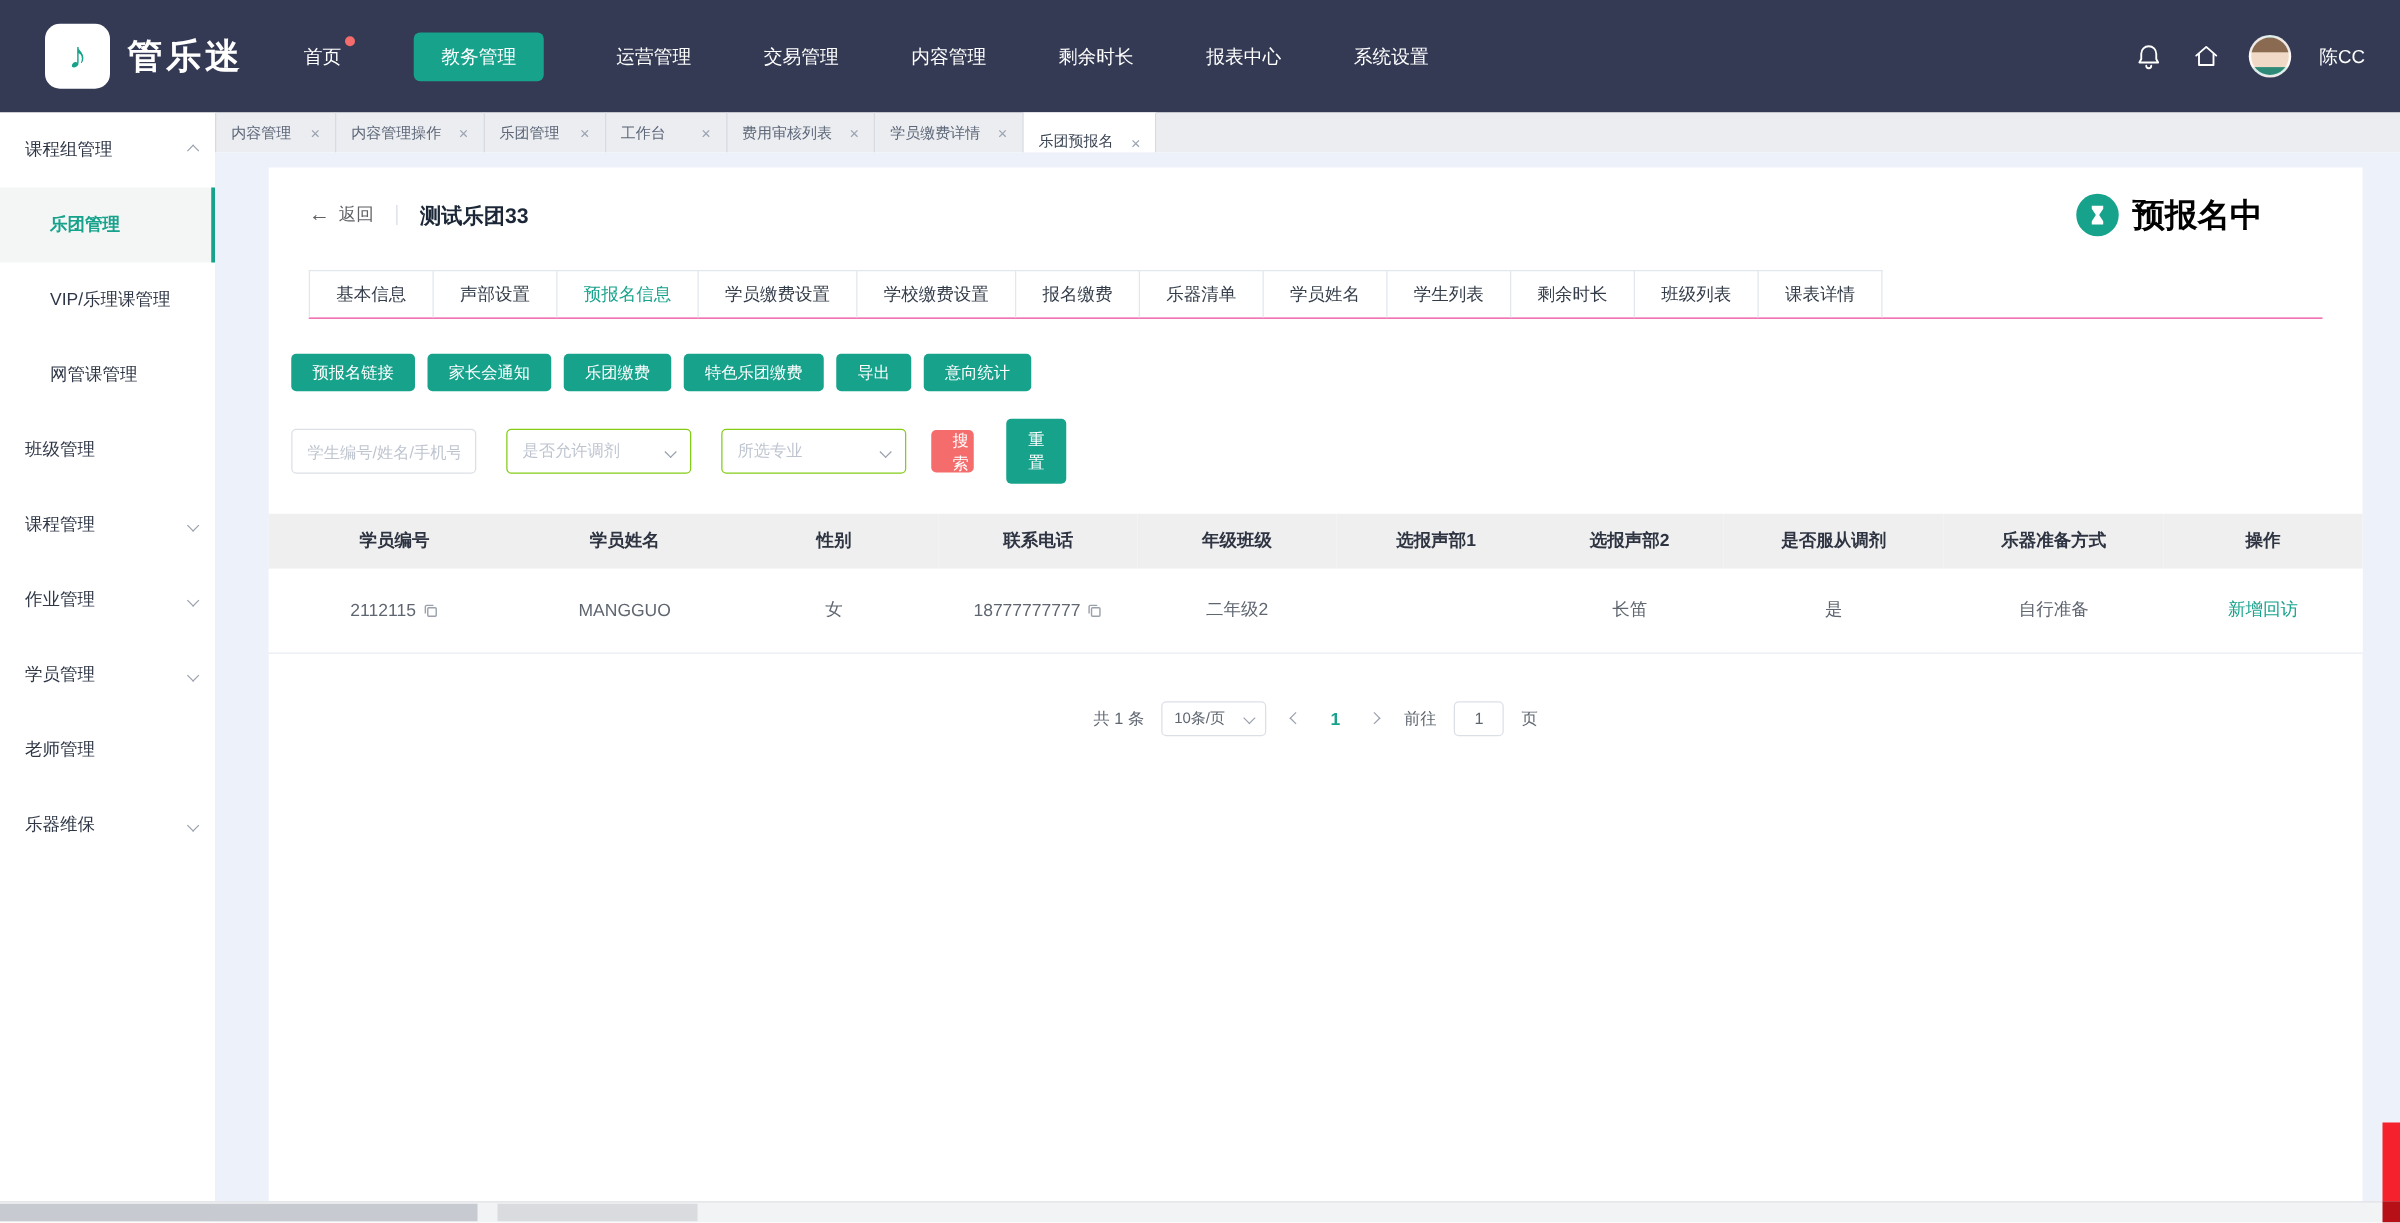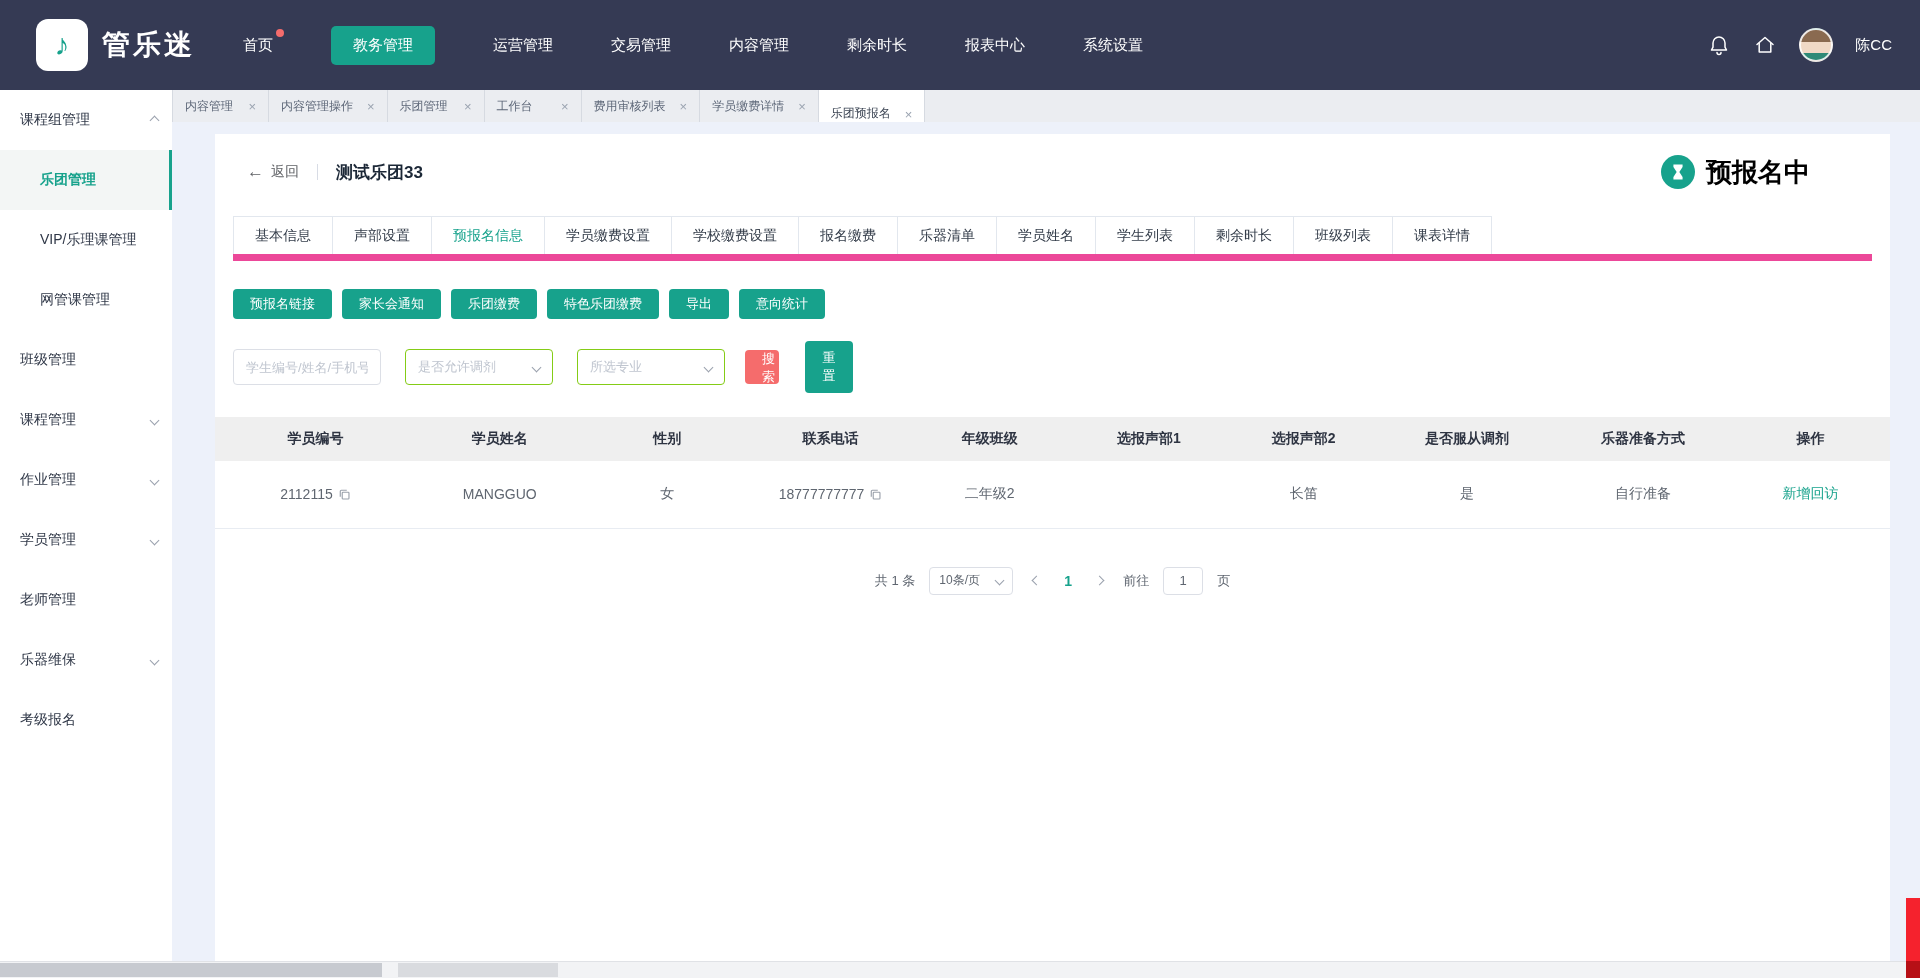--- a/index.html
+++ b/index.html
@@ -61,21 +61,21 @@
   .card-head { display:flex; align-items:center; height:40px; margin:18px 28px 0 32px; }
   .back { display:flex; align-items:center; gap:7px; color:#606266; font-size:14px; cursor:pointer; }
   .back .arrow { font-size:17px; }
   .vdiv { width:1px; height:16px; background:#d8dce5; margin:0 18px; }
   .page-title { font-size:17px; color:#1b2736; font-weight:bold; }
   .status { margin-left:auto; margin-right:52px; display:flex; align-items:center; gap:11px;
             color:#000000; font-size:26px; font-weight:bold; }
   .status-icon { width:34px; height:34px; border-radius:50%; background:#17a28c;
                  display:flex; align-items:center; justify-content:center; }
 
-  .subtabs { display:flex; margin:24px 18px 0; border-bottom:7px solid #ec4899; }
+  .subtabs { display:flex; margin:24px 32px 0; border-bottom:1px solid #ec4899; }
   .stab { height:38px; line-height:37px; padding:0 21px; font-size:14px; color:#333c49;
           border-top:1px solid #e2e7ee; border-right:1px solid #e2e7ee; cursor:pointer; white-space:nowrap; }
   .stab:first-child { border-left:1px solid #e2e7ee; }
   .stab.active { color:#17a28c; }
 
   .actions { display:flex; gap:10px; margin:28px 18px 0; }
   .btn { height:30px; padding:0 17px; border:none; border-radius:4px; font-size:13px;
          color:#fff; cursor:pointer; font-family:inherit; }
   .btn-teal { background:#17a28c; }
 
@@ -214,23 +214,20 @@
     <div class="side-item">
         <span>学员管理</span>
         <i class="chev down"></i>
       </div>
     <div class="side-item">
         <span>老师管理</span>
       </div>
     <div class="side-item">
         <span>乐器维保</span>
         <i class="chev down"></i>
-      </div>
-    <div class="side-item">
-        <span>考级报名</span>
       </div>
   </aside>
   <div class="collapse-handle">
       <i class="chev left"></i>
     </div>
 
   <main class="main">
     <section class="card">
 
       <div class="card-head">

